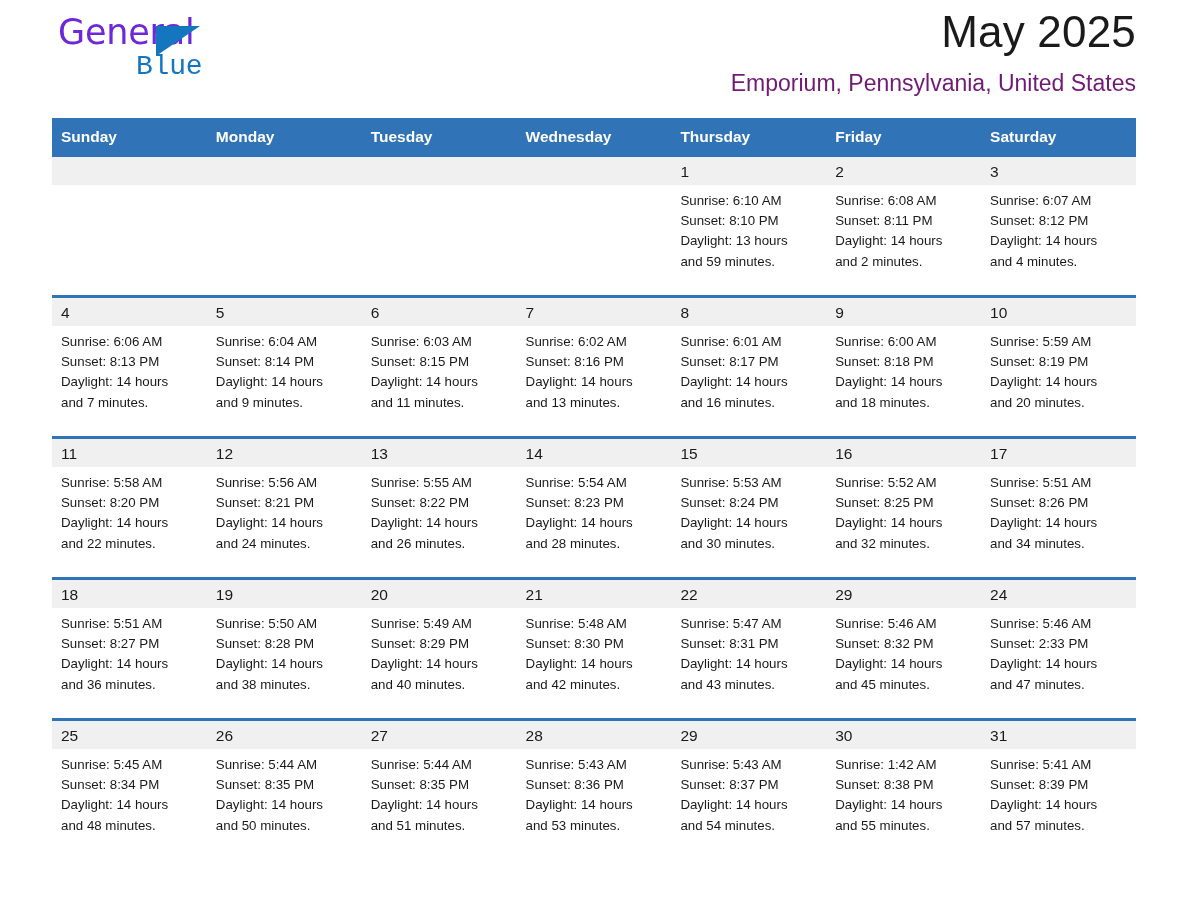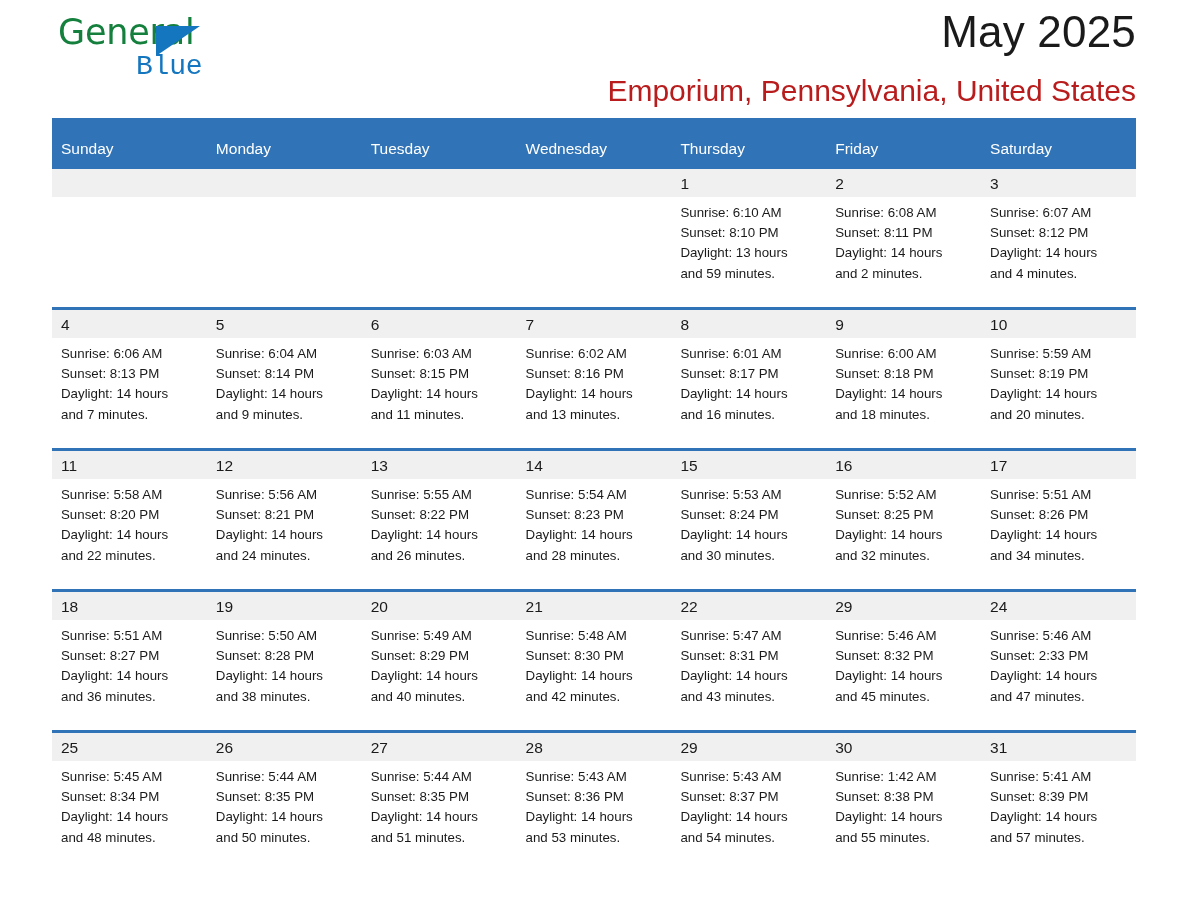--- a/index.html
+++ b/index.html
@@ -35,21 +35,21 @@
     width: 260px;
     height: 86px;
   }
   .brand-general {
     position: absolute;
     left: 0;
     top: 0;
     font-size: 35px;
     line-height: 40px;
     letter-spacing: -0.2px;
-    color: #15803d;
+    color: #6d28d9;
     font-family: "DejaVu Sans", sans-serif;
     font-weight: 400;
   }
   .brand-triangle {
     position: absolute;
     left: 98px;
     top: 14px;
     width: 0;
     height: 0;
     border-top: 0 solid transparent;
@@ -76,40 +76,40 @@
   }
   .month-title {
     font-size: 44px;
     line-height: 56px;
     font-weight: 400;
     color: #1a1a1a;
     letter-spacing: 0.2px;
     margin-top: 4px;
   }
   .location-title {
-    font-size: 30px;
+    font-size: 23px;
     line-height: 30px;
     font-weight: 400;
-    color: #b91c1c;
-    margin-top: 16px;
+    color: #701a75;
+    margin-top: 8px;
   }
 
   
   .calendar {
     width: 1084px;
     border-collapse: collapse;
     table-layout: fixed;
   }
   .dow-row th {
     background: #3073b6;
     color: #ffffff;
     font-size: 15.5px;
-    font-weight: 400;
+    font-weight: 700;
     text-align: left;
-    padding: 22px 0 8px 9px;
+    padding: 10px 0 8px 9px;
     line-height: 18px;
   }
   .week-band {
     background: #f0f0f0;
     border-top: 3px solid #3073b6;
   }
   .week-band td {
     padding: 5px 0 4px 9px;
     font-size: 15.5px;
     line-height: 19px;

